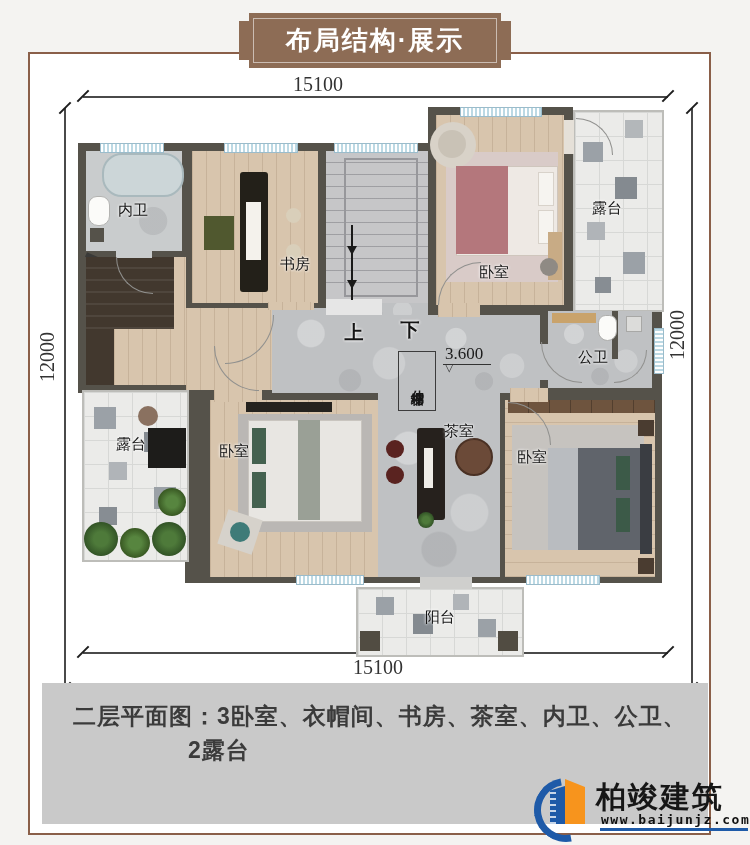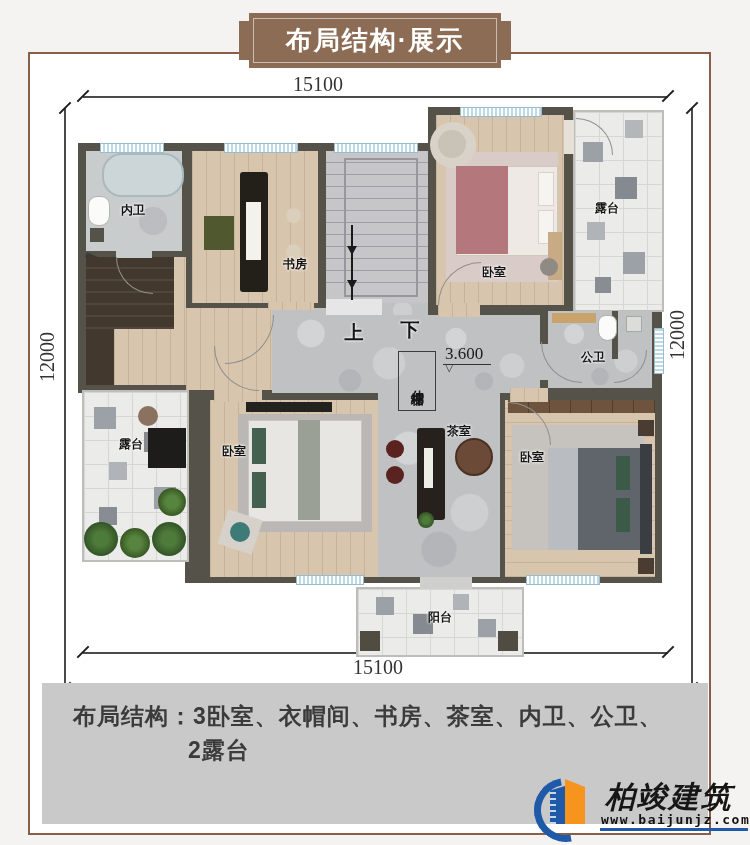--- a/index.html
+++ b/index.html
@@ -44,21 +44,21 @@
   
   .arc{position:absolute;border:1.5px solid #90908e;}
   .arc.tl{border-right:none;border-bottom:none;border-radius:100% 0 0 0;}
   .arc.tr{border-left:none;border-bottom:none;border-radius:0 100% 0 0;}
   .arc.bl{border-right:none;border-top:none;border-radius:0 0 0 100%;}
   .arc.br{border-left:none;border-top:none;border-radius:0 0 100% 0;}
   .win{background:repeating-linear-gradient(0deg,#ffffff 0 2px,#bcd9e4 2px 4px);border:1px solid #9bbccb;}
   .win.v{background:repeating-linear-gradient(90deg,#ffffff 0 2px,#bcd9e4 2px 4px);}
 
   
-  .rlabel{position:absolute;transform:translate(-50%,-50%);font-size:12px;font-weight:bold;color:#141414;
+  .rlabel{position:absolute;transform:translate(-50%,-50%);font-size:15px;font-weight:normal;color:#141414;
     white-space:nowrap;text-shadow:0 0 3px rgba(255,255,255,.9),0 0 3px rgba(255,255,255,.9);z-index:5;}
   .updown{font-family:"Liberation Serif","DejaVu Serif",serif;font-size:19px;font-weight:bold;}
   .elev{left:443px;top:344px;z-index:5;}
   .elev .et{font-family:"Liberation Serif","DejaVu Serif",serif;font-size:17px;color:#1c1c1c;
     border-bottom:1.2px solid #333;padding:0 8px 1px 2px;}
   .elev .em{position:absolute;left:2px;top:17px;font-size:11px;color:#333;}
   .ladder{left:398px;top:351px;width:36px;height:58px;border:1px solid #3c3c3c;z-index:5;
     display:flex;align-items:center;justify-content:center;}
   .ladder span{writing-mode:vertical-rl;font-size:13px;font-weight:bold;color:#161616;letter-spacing:1px;}
 
@@ -77,21 +77,21 @@
 
   .logo{left:538px;top:770px;width:212px;height:72px;z-index:7;}
   .swoosh{left:-4px;top:8px;width:50px;height:50px;border:7px solid transparent;border-left-color:#1e5aa8;
     border-bottom-color:#1e5aa8;border-radius:50%;transform:rotate(35deg);}
   .tower-b{left:12px;top:16px;width:15px;height:38px;background:#1e5aa8;
     background-image:repeating-linear-gradient(0deg,rgba(255,255,255,.75) 0 2px,transparent 2px 6px);
     background-size:6px 100%;background-repeat:no-repeat;
     clip-path:polygon(0 12%,100% 0,100% 100%,0 100%);}
   .tower-o{left:27px;top:9px;width:20px;height:45px;background:#f7941d;
     clip-path:polygon(0 0,100% 18%,100% 100%,0 100%);}
-  .lname{left:67px;top:7px;font-size:30px;font-weight:900;color:#161616;letter-spacing:2px;font-style:italic;}
+  .lname{left:58px;top:7px;font-size:30px;font-weight:900;color:#161616;letter-spacing:2px;}
   .lsite{left:63px;top:42px;font-size:13px;font-weight:bold;color:#111;letter-spacing:1.5px;
     font-family:"DejaVu Sans Mono","Liberation Mono",monospace;}
   .lline{left:62px;top:58px;width:148px;height:3px;background:#1e5aa8;}
 </style>
 </head>
 <body>
 
 <div class="abs frame"></div>
 
 <div class="abs banner">
@@ -280,21 +280,21 @@
     <span class="em">▽</span>
   </div>
 
   <div class="abs ladder">
     <span>伸缩梯</span>
   </div>
 </div>
 
 <div class="abs infobox">
   <div class="l1">
-    <span>布局结构：</span><span>3卧室、衣帽间、书房、茶室、内卫、公卫、</span>
+    <span>二层平面图：</span><span>3卧室、衣帽间、书房、茶室、内卫、公卫、</span>
   </div>
   <div class="l2">2露台</div>
 </div>
 
 <div class="abs logo">
   <div class="abs swoosh"></div>
   <div class="abs tower-b"></div>
   <div class="abs tower-o"></div>
   <div class="abs lname">柏竣建筑</div>
   <div class="abs lsite">www.baijunjz.com</div>

